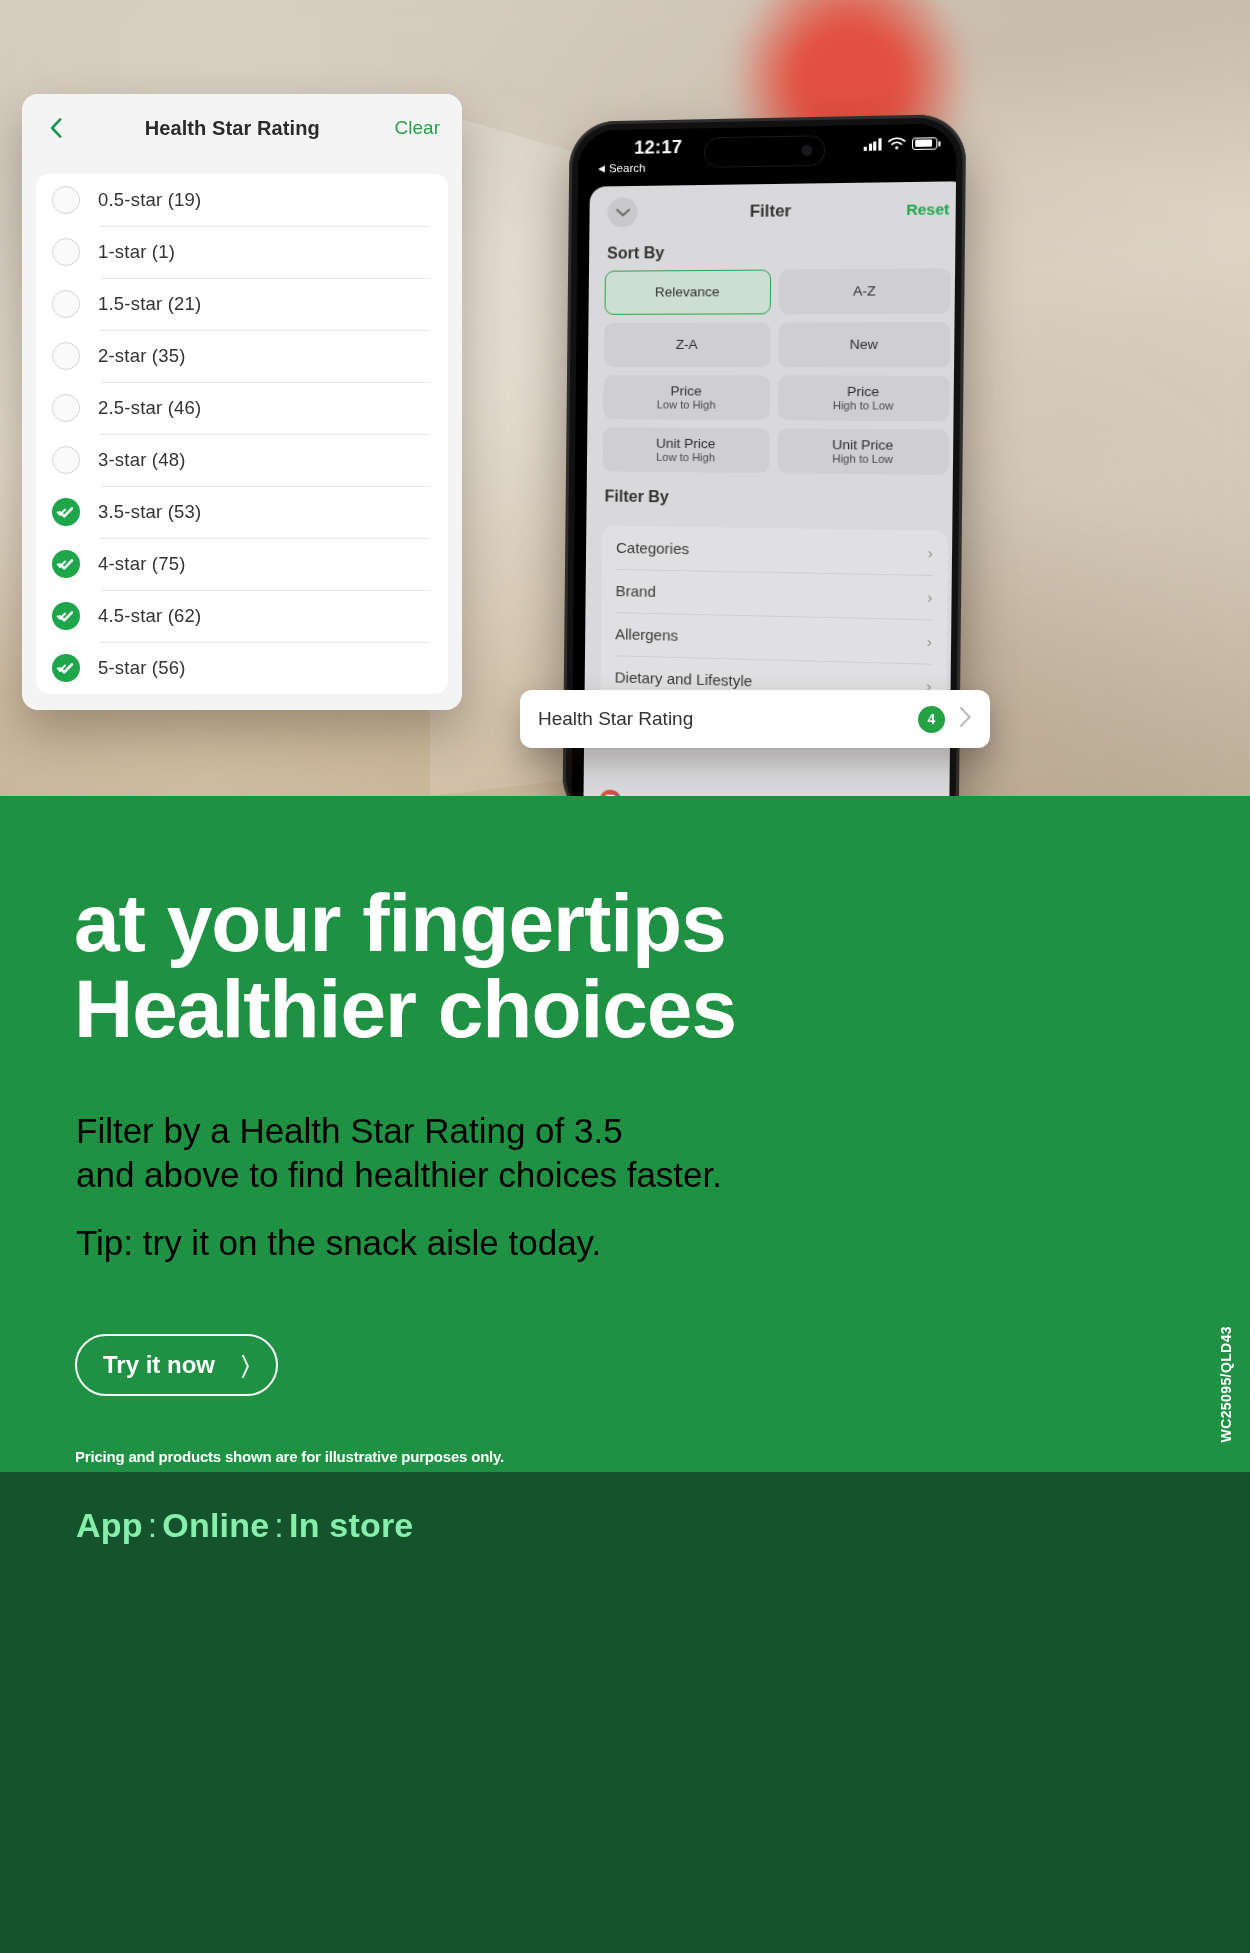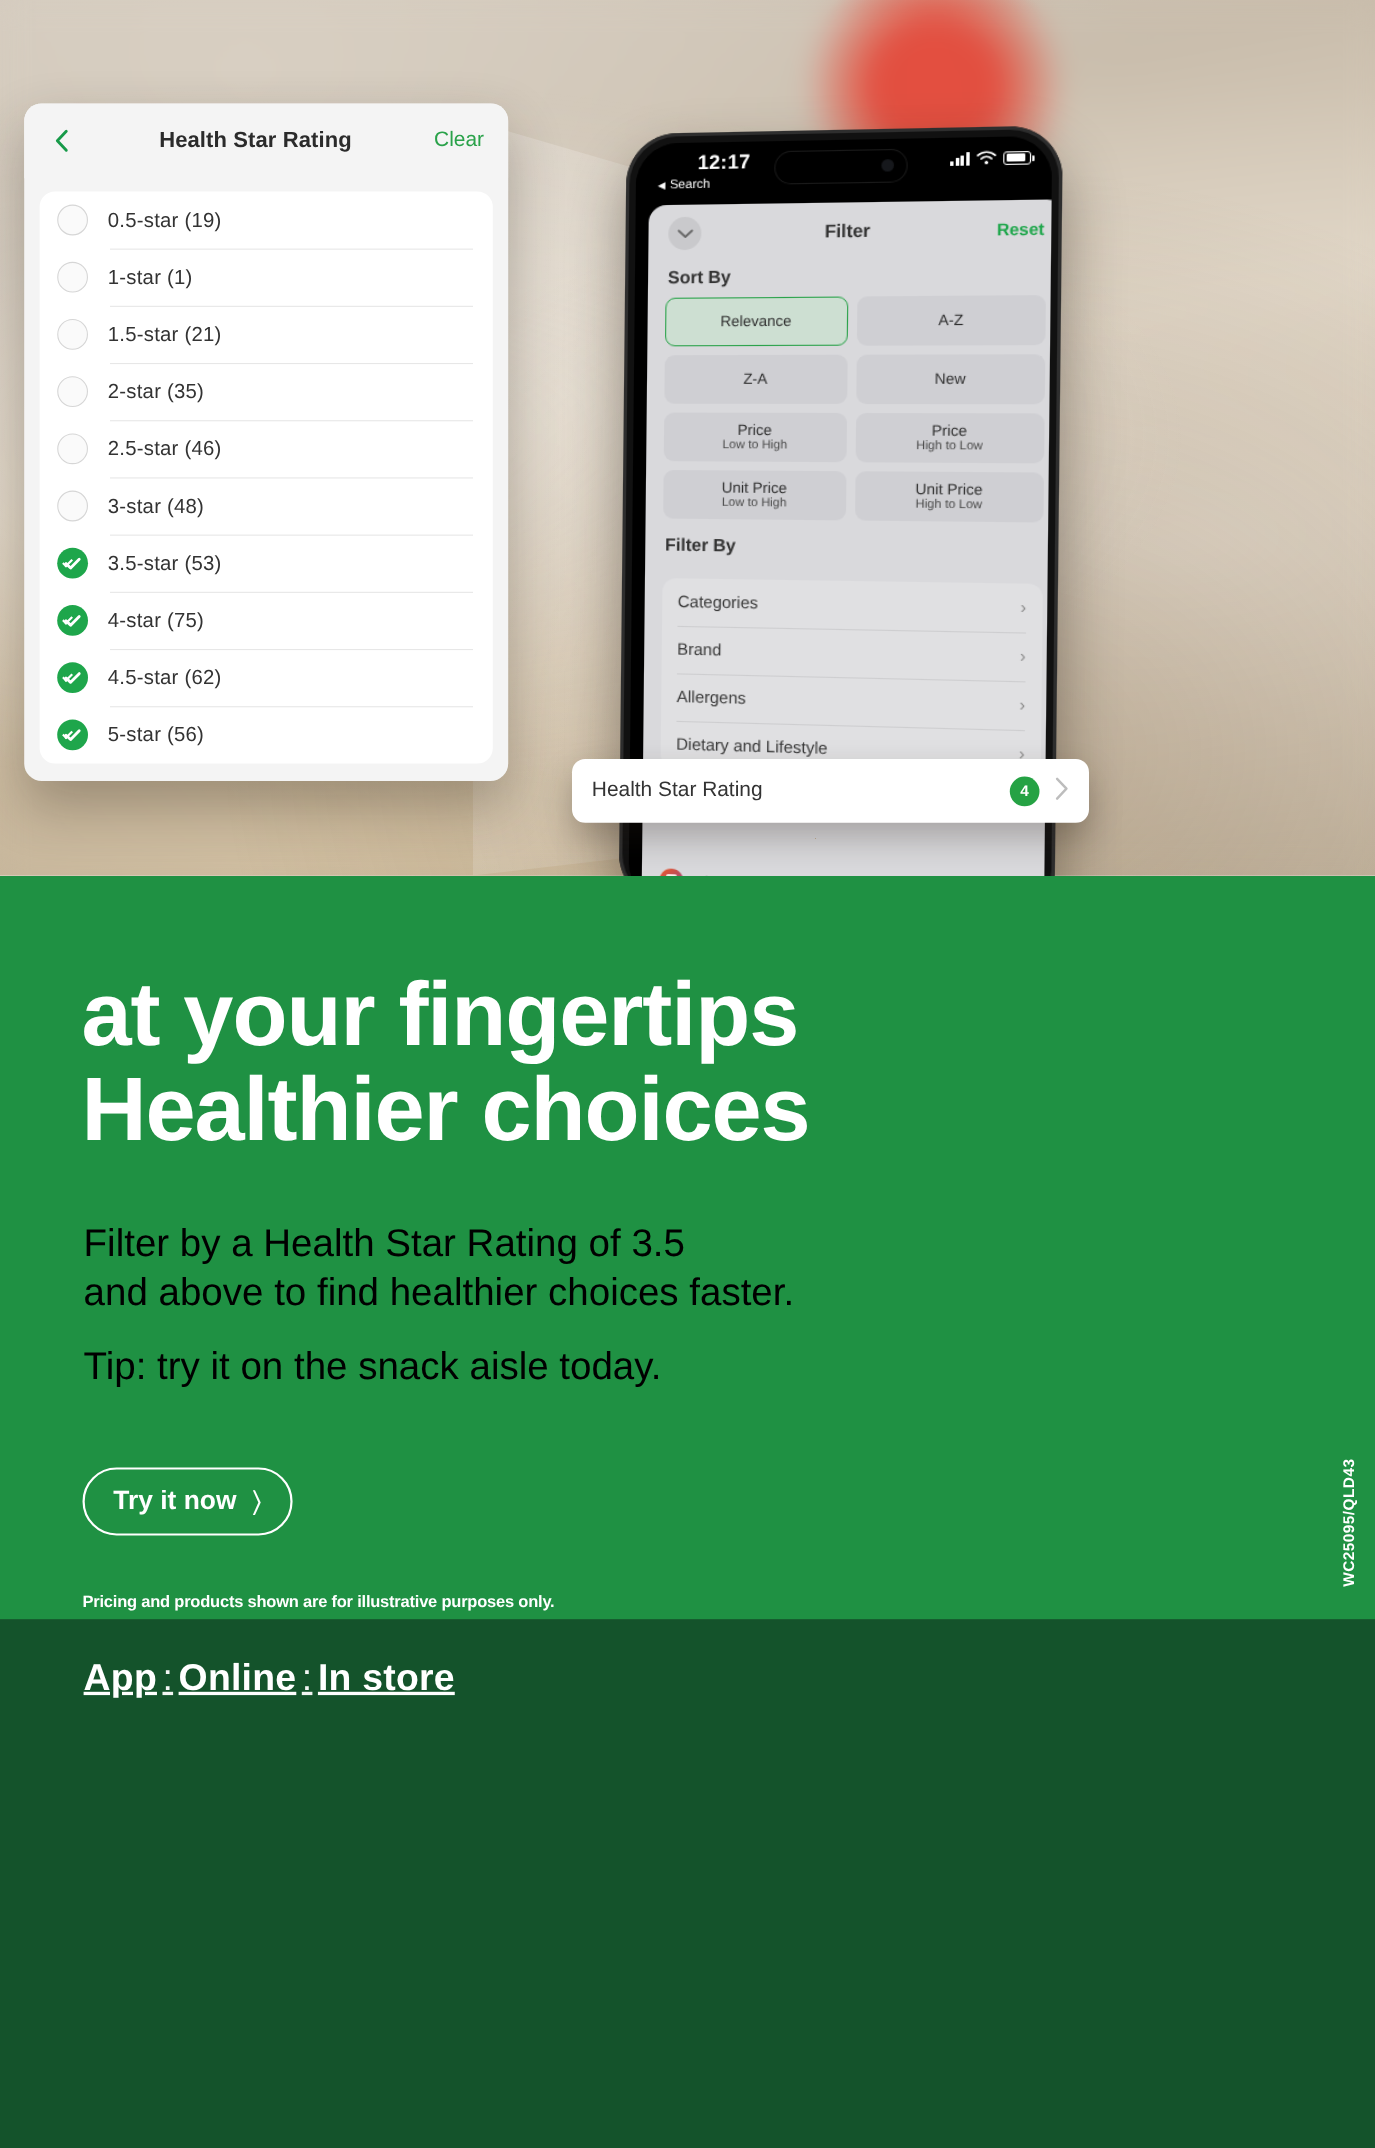--- a/index.html
+++ b/index.html
@@ -178,42 +178,42 @@
   .body-copy {
     position:absolute; left: 76px; top: 288px; width: 860px;
     color:#000000; font-size: 35px; line-height: 1.26; font-weight:400;margin-top:25px;
   }
   .body-copy p { margin-bottom: 24px; }
   .body-copy p:last-child { margin-bottom: 0; }
   .cta {
     position:absolute; left: 75px; top: 538px; height: 62px; padding: 0 26px;
     border: 2.5px solid #fff; border-radius: 34px; background: transparent;
     color:#fff; font-size: 24px; font-weight:700;
-    display:flex; align-items:center; gap: 14px; cursor:pointer;
+    display:flex; align-items:center; gap: 26px; cursor:pointer;
     font-family: "Liberation Sans", sans-serif;
   }
   .cta .arrow { font-size: 26px; font-weight: 400; }
   .disclaimer {
     position:absolute; left: 75px; top: 652px; color:#fff; font-size: 15px;
     font-weight: 600; letter-spacing:-0.2px;
   }
   .vcode {
     position:absolute; right: 16px; top: 530px; color:#ffffff; font-size: 14px;
     font-weight: 600; letter-spacing: .4px;
     writing-mode: vertical-rl; transform: rotate(180deg);
   }
 
   
   .footer {
     position:absolute; left:0; top: 1472px; width:1250px; height: 481px;
     background: #14532b;
   }
   .channels {
     position:absolute; left: 76px; top: 34px;
-    color:#ffffff; font-size: 34px; font-weight:700; letter-spacing:.2px;text-decoration:underline;
+    color:#86efac; font-size: 34px; font-weight:700; letter-spacing:.2px;
   }
   .channels .sep { font-weight: 400; opacity:.95; padding: 0 5px; }
 </style>
 </head>
 <body>
 
 <div class="page">
 
   <div class="hero">
     <div class="hero-blurmask"></div>

